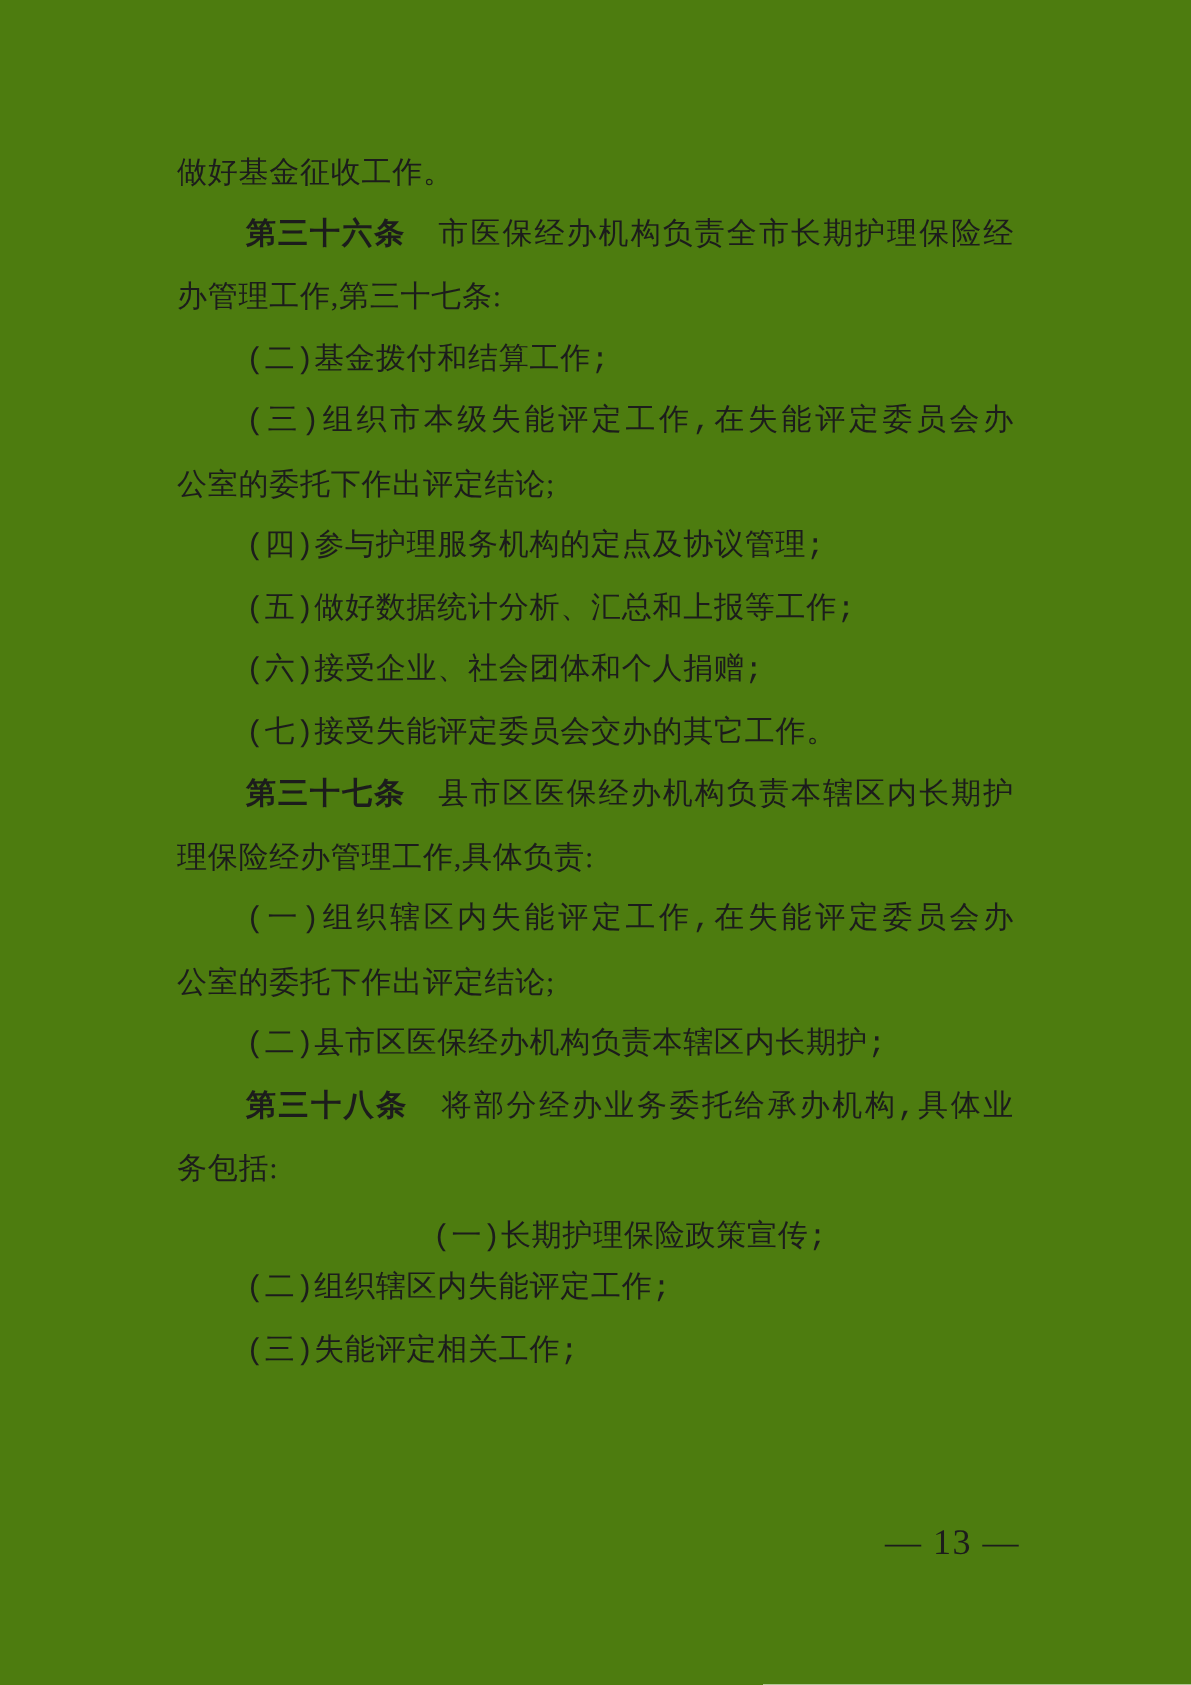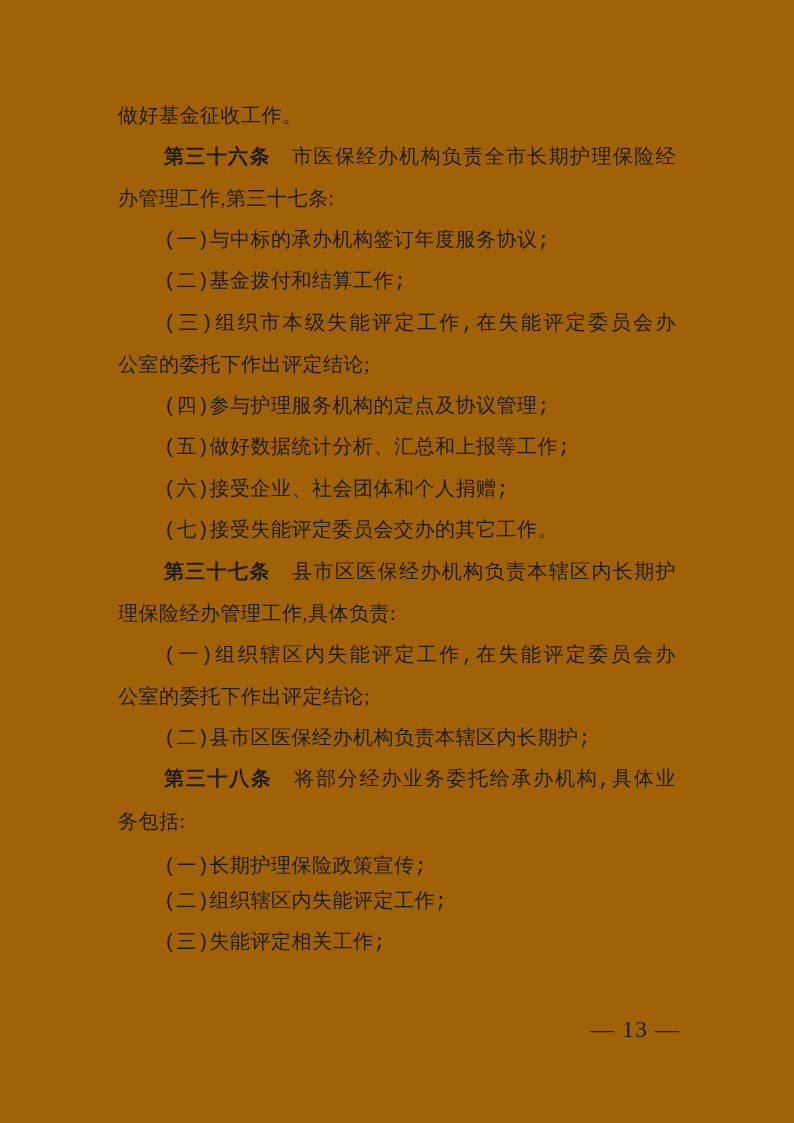--- a/index.html
+++ b/index.html
@@ -4,21 +4,21 @@
 <style>
   html, body {
     margin: 0;
     padding: 0;
     background: #ffffff;
   }
   .page {
     position: relative;
     width: 794px;
     height: 1123px;
-    background: #a16207;
+    background: #4d7c0f;
     overflow: hidden;
     font-family: "Liberation Serif", "DejaVu Serif", serif;
     color: #1c1c1c;
   }
   .content {
     position: absolute;
     left: 118px;
     top: 95px;
     width: 558px;
   }
@@ -34,21 +34,21 @@
     padding-left: 46px;
     font-family: Liberation Mono, monospace;
   }
   
   .line.full {
     white-space: normal;
     text-align: justify;
     text-align-last: justify;
     overflow: hidden;
   }
-  .line.mt-plus  { margin-top: 4px; }
+  .line.mt-plus  { margin-top: 4px; text-align: center; }
   .line.mt-minus { margin-top: -7px; }
   .article-head {
     font-weight: bold;
   }
   .page-number {
     position: absolute;
     top: 1017px;
     right: 114px;
     font-size: 24px;
     line-height: 24px;
@@ -61,21 +61,20 @@
 
 <div class="page">
   <div class="content">
 
     <div class="line"><span>做好基金征收工作。</span></div>
 
     <div class="line indent full"><span class="article-head">第三十六条</span><span>　市医保经办机构负责全市长期护理保险经</span></div>
 
     <div class="line"><span>办管理工作,第三十七条:</span></div>
 
-    <div class="line indent"><span>(一)与中标的承办机构签订年度服务协议;</span></div>
 
     <div class="line indent"><span>(二)基金拨付和结算工作;</span></div>
 
     <div class="line indent full"><span>(三)组织市本级失能评定工作,在失能评定委员会办</span></div>
 
     <div class="line"><span>公室的委托下作出评定结论;</span></div>
 
     <div class="line indent"><span>(四)参与护理服务机构的定点及协议管理;</span></div>
 
     <div class="line indent"><span>(五)做好数据统计分析、汇总和上报等工作;</span></div>

